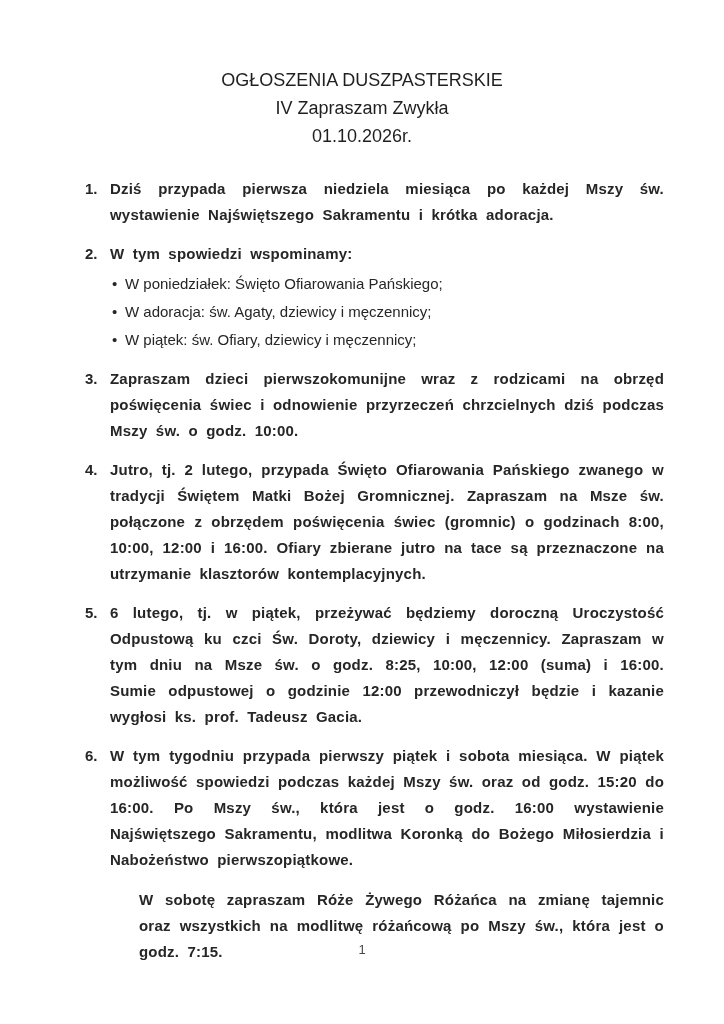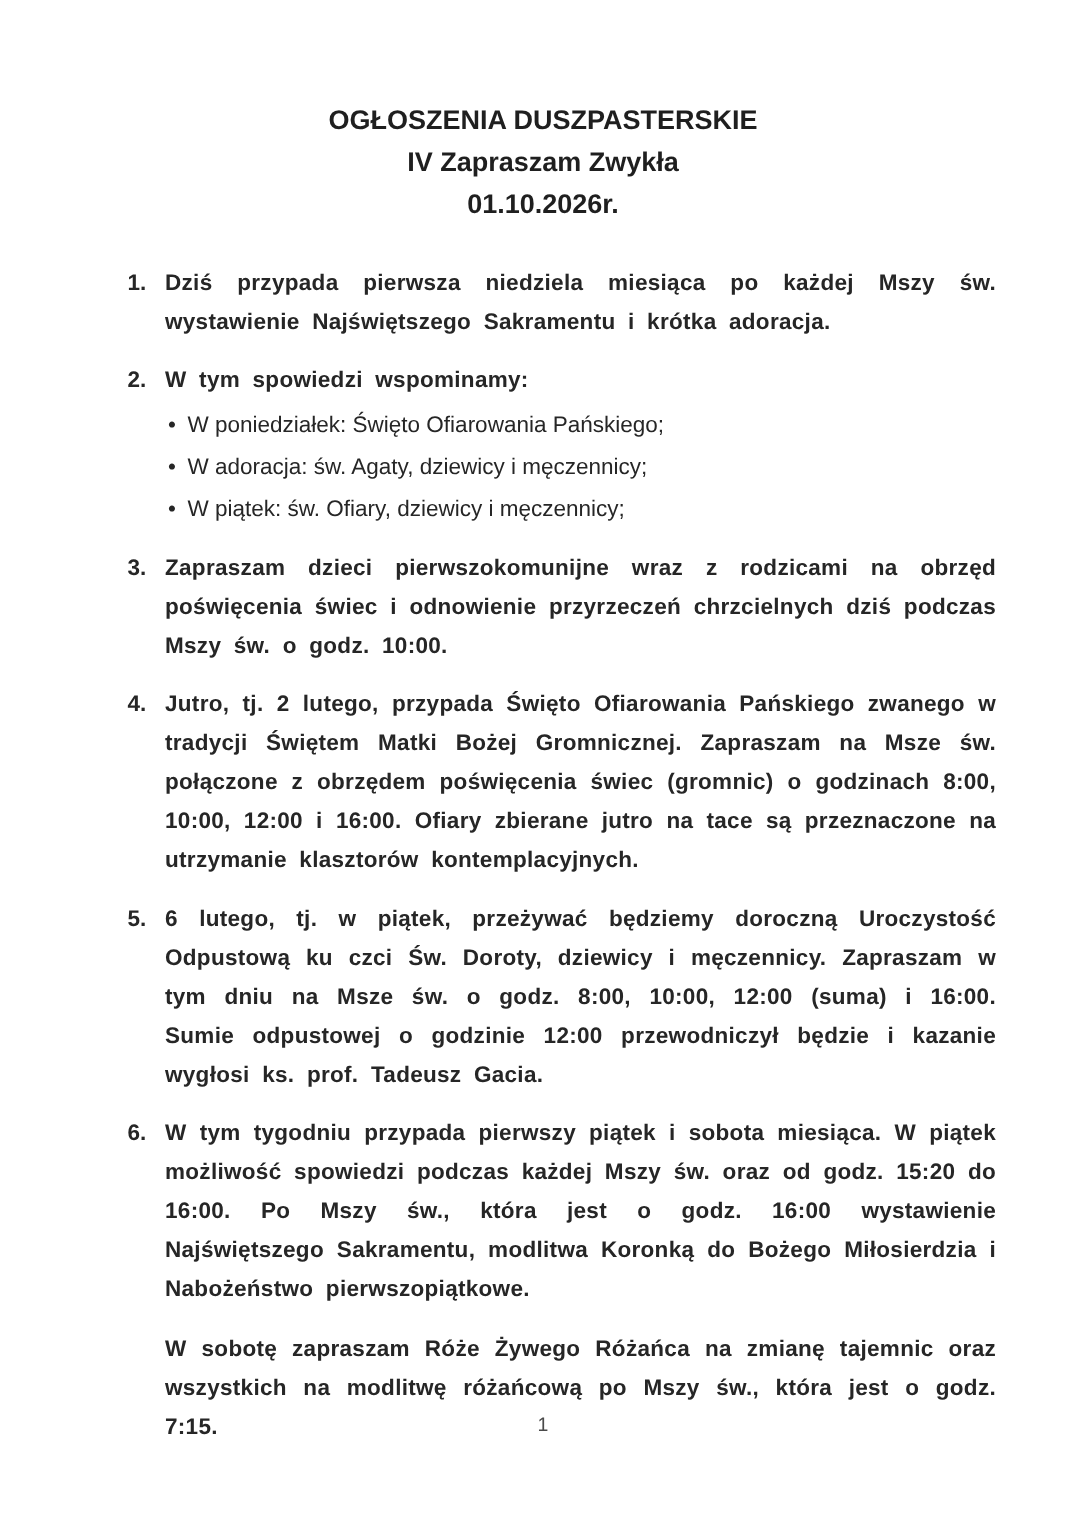--- a/index.html
+++ b/index.html
@@ -16,21 +16,21 @@
     color: #262626;
   }
   .page {
     position: absolute;
     inset: 0;
     background: #ffffff;
   }
   .title-block {
     margin-top: 66px;
     text-align: center;
-    font-weight: bold;
+    font-weight: normal;
     font-size: 18px;
     line-height: 28px;
     color: #1f1f1f;
   }
   .content {
     margin: 26px 60px 0 85px;
     font-size: 15px;
     line-height: 26px;
   }
   .item {
@@ -46,20 +46,21 @@
   }
   .para {
     margin: 0;
     text-align: justify;
     word-spacing: 4px;
     letter-spacing: 0.2px;
     font-weight: bold;
   }
   .para.para-follow {
     margin-top: 14px;
+    margin-left: 29px;
   }
   .bullets {
     margin-top: 4px;
   }
   .bullet-row {
     display: flex;
     margin: 2px 0;
     padding-left: 2px;
   }
   .bullet-dot {
@@ -118,21 +119,21 @@
       <p class="para">Zapraszam dzieci pierwszokomunijne wraz z rodzicami na obrzęd poświęcenia świec i odnowienie przyrzeczeń chrzcielnych dziś podczas Mszy św. o godz. 10:00.</p>
     </section>
 
     <section class="item">
       <span class="num">4.</span>
       <p class="para">Jutro, tj. 2 lutego, przypada Święto Ofiarowania Pańskiego zwanego w tradycji Świętem Matki Bożej Gromnicznej. Zapraszam na Msze św. połączone z obrzędem poświęcenia świec (gromnic) o godzinach 8:00, 10:00, 12:00 i 16:00. Ofiary zbierane jutro na tace są przeznaczone na utrzymanie klasztorów kontemplacyjnych.</p>
     </section>
 
     <section class="item">
       <span class="num">5.</span>
-      <p class="para">6 lutego, tj. w piątek, przeżywać będziemy doroczną Uroczystość Odpustową ku czci Św. Doroty, dziewicy i męczennicy. Zapraszam w tym dniu na Msze św. o godz. 8:00, 10:00, 12:00 (suma) i 16:00. Sumie odpustowej o godzinie 12:00 przewodniczył będzie i kazanie wygłosi ks. prof. Tadeusz Gacia.</p>
+      <p class="para">6 lutego, tj. w piątek, przeżywać będziemy doroczną Uroczystość Odpustową ku czci Św. Doroty, dziewicy i męczennicy. Zapraszam w tym dniu na Msze św. o godz. 8:25, 10:00, 12:00 (suma) i 16:00. Sumie odpustowej o godzinie 12:00 przewodniczył będzie i kazanie wygłosi ks. prof. Tadeusz Gacia.</p>
     </section>
 
     <section class="item">
       <span class="num">6.</span>
       <p class="para">W tym tygodniu przypada pierwszy piątek i sobota miesiąca. W piątek możliwość spowiedzi podczas każdej Mszy św. oraz od godz. 15:20 do 16:00. Po Mszy św., która jest o godz. 16:00 wystawienie Najświętszego Sakramentu, modlitwa Koronką do Bożego Miłosierdzia i Nabożeństwo pierwszopiątkowe.</p>
       <p class="para para-follow">W sobotę zapraszam Róże Żywego Różańca na zmianę tajemnic oraz wszystkich na modlitwę różańcową po Mszy św., która jest o godz. 7:15.</p>
     </section>
 
   </main>
 

